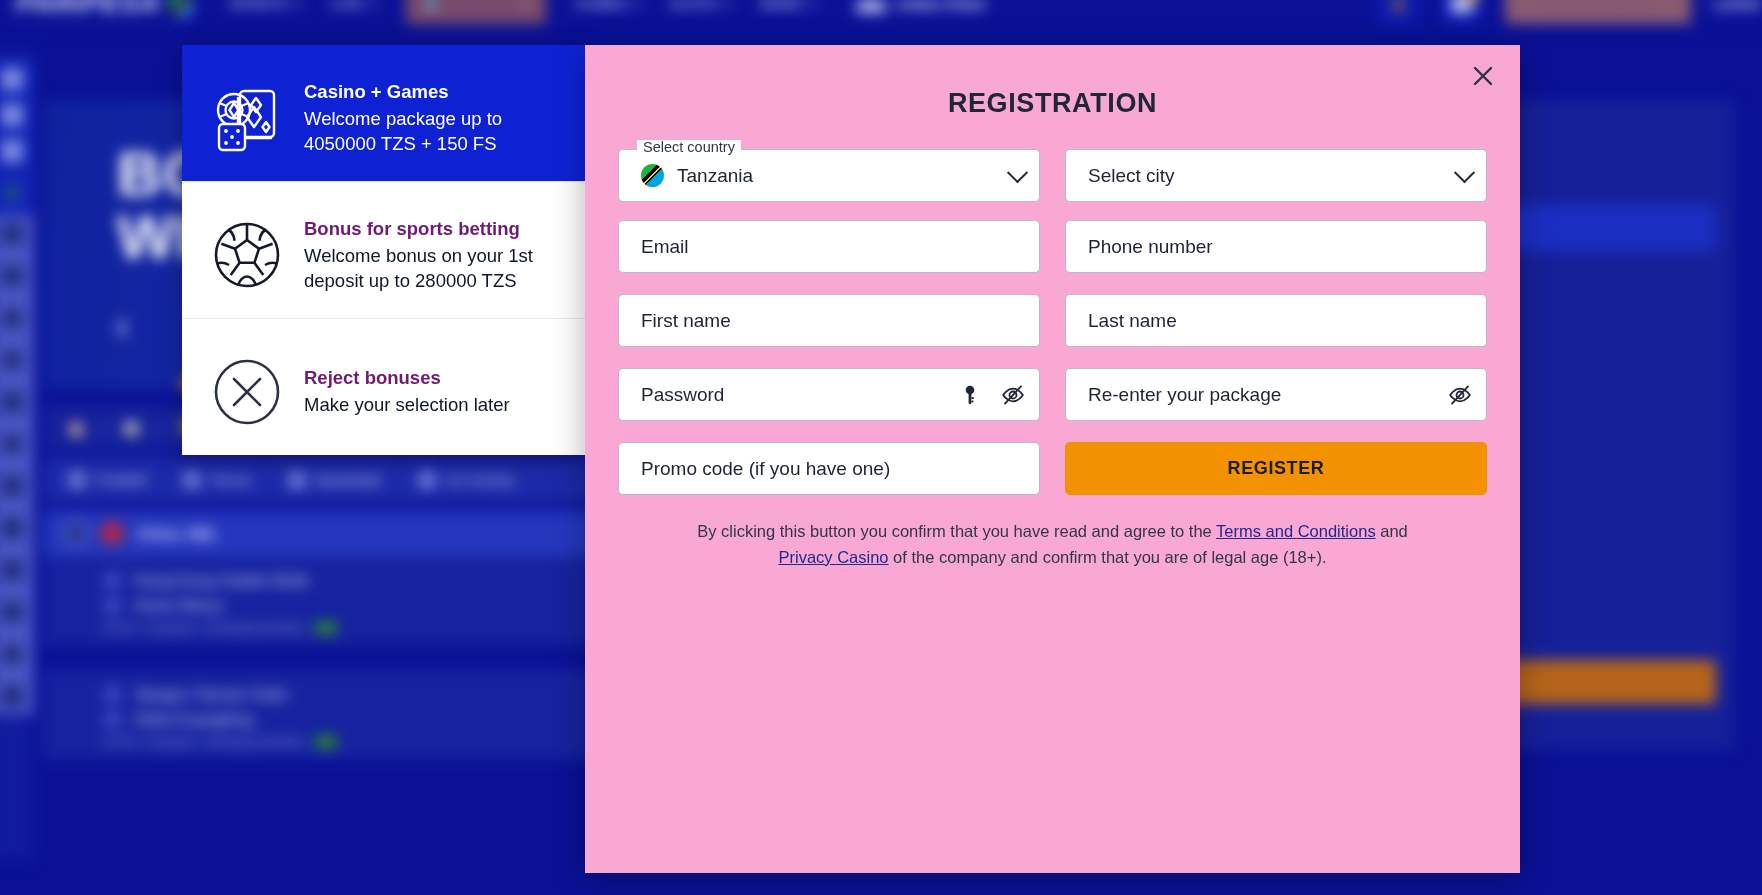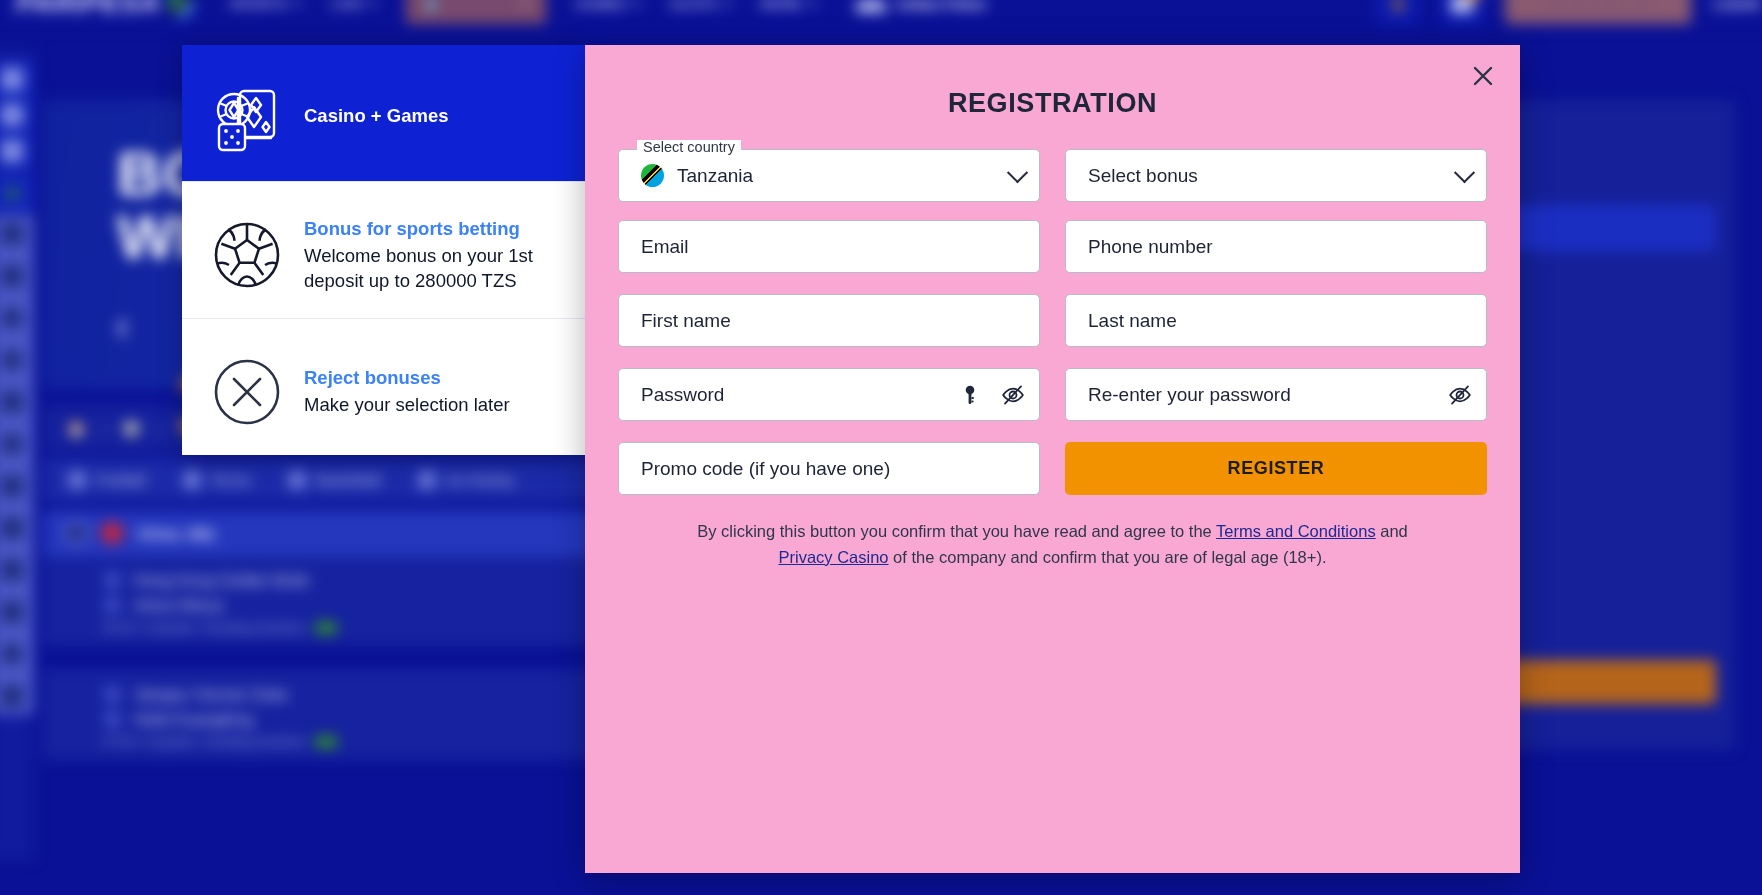--- a/index.html
+++ b/index.html
@@ -251,21 +251,21 @@
   }
   .bonus-card.selected { background: #0e22d4; }
   .bonus-card + .bonus-card { border-top: 1px solid #e4e7f5; }
   .bonus-ico {
     flex: 0 0 82px;
     height: 82px;
     display: flex; align-items: center; justify-content: center;
   }
   .bonus-body { flex: 1 1 auto; }
   .bonus-title {
-    font-size: 18.5px; font-weight: 700; color: #3b82f6; line-height: 1.3;
+    font-size: 18.5px; font-weight: 700; color: #701a75; line-height: 1.3;
     margin-bottom: 3px;
   }
   .bonus-desc {
     font-size: 18.5px; color: #0f172a; line-height: 1.32;
   }
   .bonus-card.selected .bonus-title,
   .bonus-card.selected .bonus-desc { color: #fff; }
 
   
   #reg-modal {
@@ -564,20 +564,21 @@
         <rect x="11" y="45" width="26" height="26" rx="4" fill="#0e22d4"></rect>
         <circle cx="18" cy="52" r="1.9" fill="#fff" stroke="none"></circle>
         <circle cx="30" cy="52" r="1.9" fill="#fff" stroke="none"></circle>
         <circle cx="24" cy="58" r="1.9" fill="#fff" stroke="none"></circle>
         <circle cx="18" cy="64" r="1.9" fill="#fff" stroke="none"></circle>
         <circle cx="30" cy="64" r="1.9" fill="#fff" stroke="none"></circle>
       </svg>
     </div>
     <div class="bonus-body">
       <div class="bonus-title">Casino + Games</div>
+      <div class="bonus-desc">Welcome package up to 4050000 TZS + 150 FS</div>
     </div>
   </div>
 
   <div class="bonus-card">
     <div class="bonus-ico">
       <svg width="78" height="78" viewBox="0 0 78 78" fill="none" stroke="#15192b" stroke-width="2.6" stroke-linejoin="round">
         <circle cx="39" cy="39" r="31"></circle>
         <path d="M39 24l12 8.7-4.6 14.1H31.6L27 32.7z"></path>
         <path d="M39 24V9M51 32.7l13.6-5M46.4 46.8l8.9 12.1M31.6 46.8l-8.9 12.1M27 32.7l-13.6-5"></path>
         <path d="M20 13.5c6.5 3.3 6.4 11.3 6.4 11.3M58 13.5c-6.5 3.3-6.4 11.3-6.4 11.3"></path>
@@ -626,21 +627,21 @@
             <span class="flag-tz"></span>
             <span>Tanzania</span>
           </span>
           <span class="trailing">
             <span class="chev"></span>
           </span>
         </div>
       </div>
       <div class="col">
         <div class="field">
-          <span class="placeholder">Select bonus</span>
+          <span class="placeholder">Select city</span>
           <span class="trailing">
             <span class="chev"></span>
           </span>
         </div>
       </div>
     </div>
 
 
     <div class="row" style="margin-bottom:21px">
       <div class="col">
@@ -686,21 +687,21 @@
                 <path d="M2.2 11S6 4.6 12 4.6 21.8 11 21.8 11 18 17.4 12 17.4 2.2 11 2.2 11z"></path>
                 <circle cx="12" cy="11" r="3.5"></circle>
                 <path d="M4 19.6L20 2.4"></path>
               </svg>
             </span>
           </span>
         </div>
       </div>
       <div class="col">
         <div class="field">
-          <span class="placeholder">Re-enter your password</span>
+          <span class="placeholder">Re-enter your package</span>
           <span class="trailing">
             <span>
               <svg width="24" height="22" viewBox="0 0 24 22" fill="none" stroke="#20263a" stroke-width="1.8" stroke-linecap="round">
                 <path d="M2.2 11S6 4.6 12 4.6 21.8 11 21.8 11 18 17.4 12 17.4 2.2 11 2.2 11z"></path>
                 <circle cx="12" cy="11" r="3.5"></circle>
                 <path d="M4 19.6L20 2.4"></path>
               </svg>
             </span>
           </span>
         </div>

